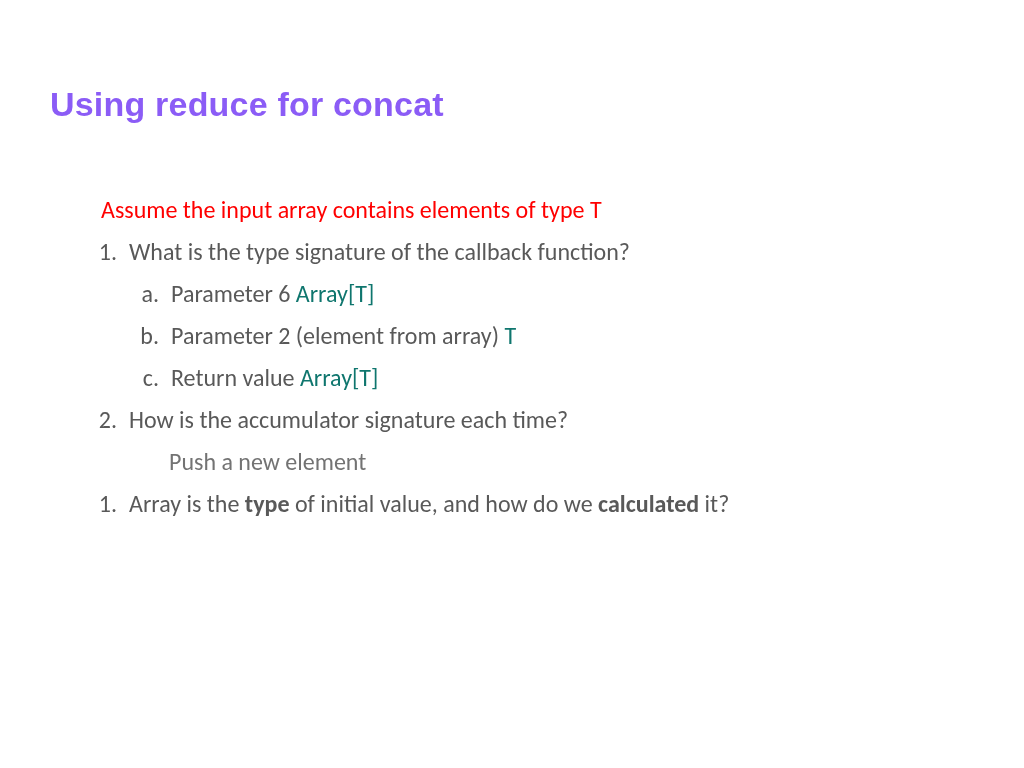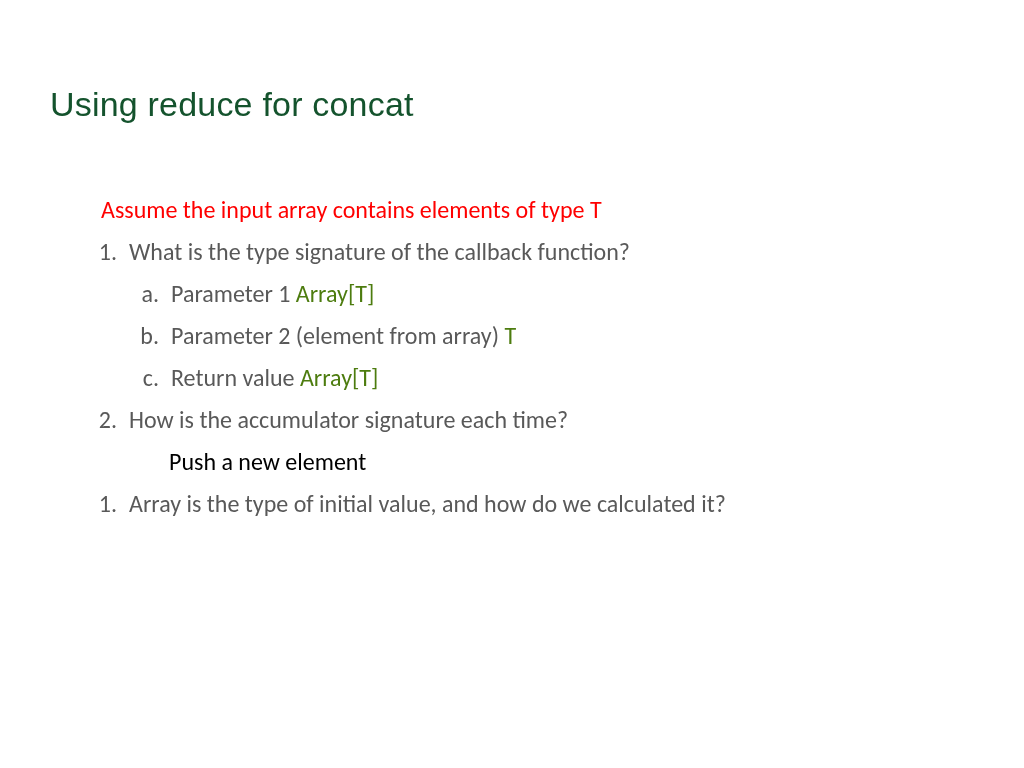--- a/index.html
+++ b/index.html
@@ -10,22 +10,22 @@
     body {
       width: 1024px;
       height: 768px;
       background: #ffffff;
       font-family: Calibri, 'Segoe UI', Arial, sans-serif;
       padding: 85px 50px 50px 50px;
       color: #595959;
     }
     .title {
       font-size: 34px;
-      font-weight: 400;
-      color: #14532d;
+      font-weight: 700;
+      color: #8b5cf6;
       font-family: Arial, 'Helvetica Neue', sans-serif;
       margin-bottom: 68px;
       letter-spacing: 0.2px;
     }
     .content {
       font-size: 24px;
       line-height: 1.5;
       padding-left: 45px;
     }
     .intro {
@@ -41,45 +41,45 @@
       min-width: 34px;
       text-align: right;
       padding-right: 12px;
       color: #595959;
     }
     .qtext {
       flex: 1;
       color: #595959;
     }
     .bold {
-      font-weight: normal;
+      font-weight: bold;
     }
     .sublist {
       padding-left: 42px;
     }
     .subitem {
       display: flex;
       margin-bottom: 6px;
     }
     .subletter {
       min-width: 34px;
       text-align: right;
       padding-right: 12px;
       color: #595959;
     }
     .subtext {
       flex: 1;
       color: #595959;
     }
     .red {
-      color: #4d7c0f;
+      color: #0f766e;
       text-align: center;
     }
     .answer-indent {
-      color: #000000;
+      color: #737373;
       padding-left: 74px;
       margin-bottom: 6px;
     }
     .answer-q3 {
       color: #ff0000;
       padding-left: 34px;
       margin-bottom: 6px;
     }
   </style>
 </head>
@@ -92,21 +92,21 @@
   <div class="intro">Assume the input array contains elements of type T</div>
 
   <div class="question">
     <div class="num">1.</div>
     <div class="qtext">What is the type signature of the callback function?</div>
   </div>
 
   <div class="sublist">
     <div class="subitem">
       <div class="subletter">a.</div>
-      <div class="subtext"><span>Parameter 1 </span><span class="red">Array[T]</span></div>
+      <div class="subtext"><span>Parameter 6 </span><span class="red">Array[T]</span></div>
     </div>
     <div class="subitem">
       <div class="subletter">b.</div>
       <div class="subtext"><span>Parameter 2 (element from array) </span><span class="red">T</span></div>
     </div>
     <div class="subitem">
       <div class="subletter">c.</div>
       <div class="subtext"><span>Return value </span><span class="red">Array[T]</span></div>
     </div>
   </div>

